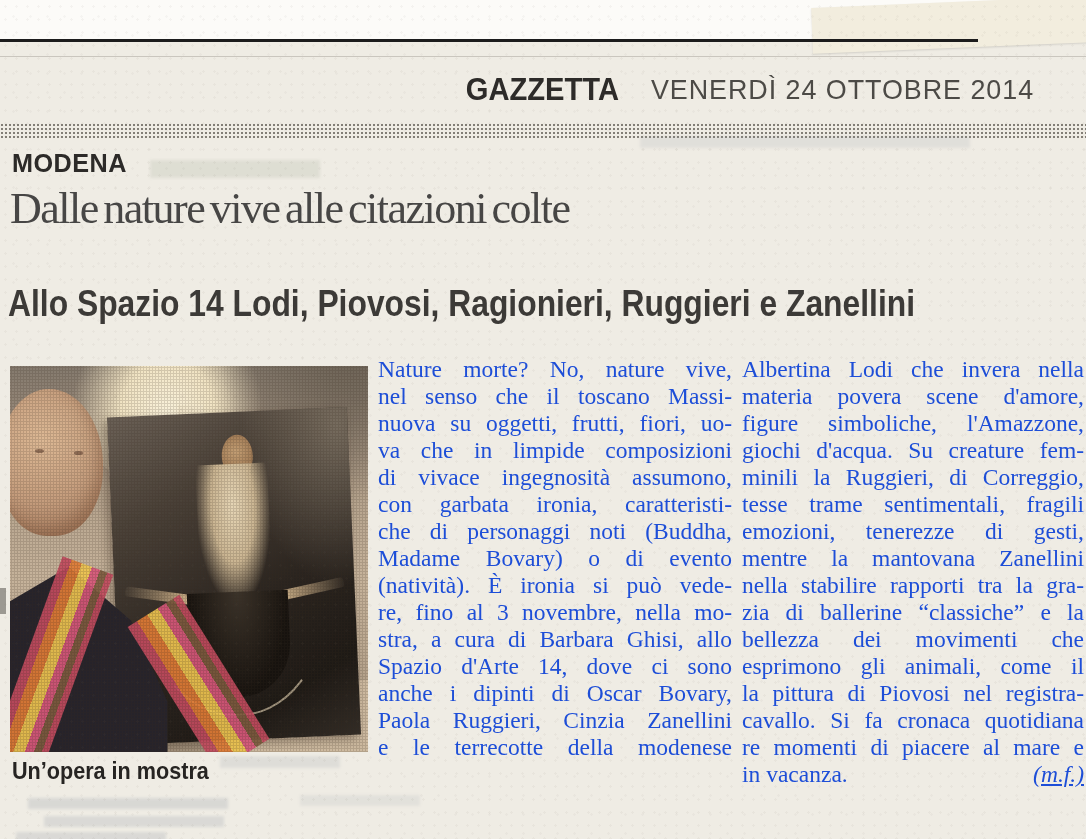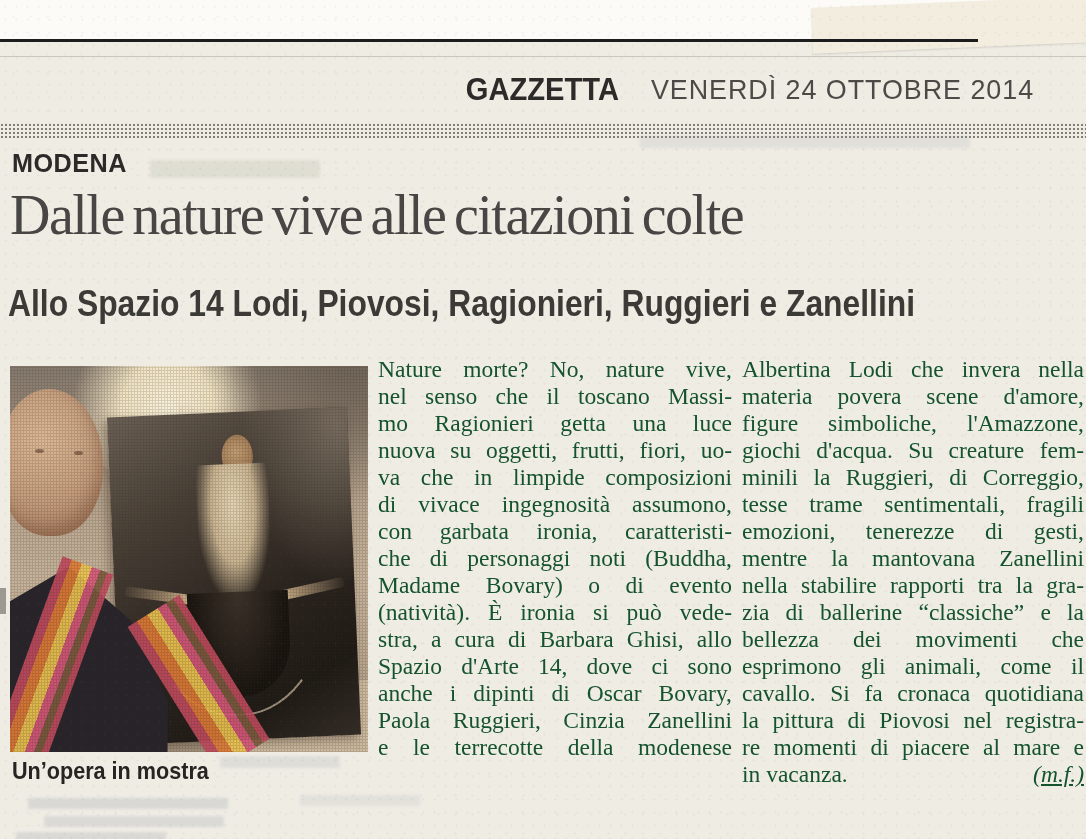--- a/index.html
+++ b/index.html
@@ -33,21 +33,21 @@
 
   
   .divider-band{left:0;top:123px;width:1086px;height:16px;
     background-image:radial-gradient(#6f6b63 1.05px, transparent 1.35px);
     background-size:4px 4px;opacity:.85;}
 
   
   .kicker{left:12px;top:148px;font-family:"Liberation Sans","DejaVu Sans",sans-serif;
     font-size:26px;font-weight:800;color:#2c2a28;letter-spacing:.5px;
     transform:scaleX(.97);transform-origin:left;}
-  .headline{left:10px;top:183px;font-size:56px;color:#474645;white-space:nowrap;
+  .headline{left:10px;top:183px;font-size:44px;color:#474645;white-space:nowrap;
     letter-spacing:-1.5px;word-spacing:-4px;font-weight:400;}
   .subhead{left:8px;top:283px;font-family:"Liberation Sans","DejaVu Sans",sans-serif;
     font-size:37px;font-weight:700;color:#3c3a37;white-space:nowrap;
     transform:scaleX(.86);transform-origin:left;}
 
   
   .bleed{pointer-events:none;filter:blur(1.6px);}
   .bleed-kicker{left:150px;top:160px;width:170px;height:18px;background:#96a08c;opacity:.18;}
   .bleed-date{left:640px;top:136px;width:330px;height:12px;background:#8a93a0;opacity:.14;}
   .bleed-cap1{left:220px;top:756px;width:120px;height:12px;background:#8a93a0;opacity:.16;}
@@ -101,21 +101,21 @@
   .scarf1{left:4%;bottom:-6%;width:15%;height:56%;transform:rotate(20deg);}
   .scarf2{left:44%;bottom:-4%;width:17%;height:44%;transform:rotate(-32deg);}
   .photo .halftone{left:0;top:0;width:100%;height:100%;
     background-image:radial-gradient(rgba(55,42,30,.17) 1px, transparent 1.25px);
     background-size:3px 3px;}
 
   .caption{left:12px;top:757px;font-family:"Liberation Sans","DejaVu Sans",sans-serif;
     font-size:24px;font-weight:800;color:#262422;transform:scaleX(.9);transform-origin:left;}
 
   
-  .col{color:#14532d;}
+  .col{color:#1d4ed8;}
   .col1{left:378px;top:356px;width:354px;}
   .col2{left:742px;top:356px;width:342px;}
   .bodyline{font-size:23.5px;line-height:27px;text-align:justify;text-align-last:justify;
     white-space:normal;}
   .sig-row{display:flex;justify-content:space-between;font-size:23.5px;line-height:27px;}
   .sig{font-style:italic;text-decoration:underline;}
 
   .edge-speck{left:0;top:588px;width:6px;height:26px;background:#4a463f;opacity:.5;}
 </style>
 </head>
@@ -167,50 +167,50 @@
   <div class="abs scarf scarf1"></div>
   <div class="abs scarf scarf2"></div>
   <div class="abs halftone"></div>
 </div>
 <div class="abs caption">Un’opera in mostra</div>
 <div class="abs edge-speck"></div>
 
 <div class="abs col col1">
   <div class="bodyline">Nature morte? No, nature vive,</div>
   <div class="bodyline">nel senso che il toscano Massi-</div>
-  <div class="bodyline">mo Ragionieri getta una luce</div>
   <div class="bodyline">nuova su oggetti, frutti, fiori, uo-</div>
   <div class="bodyline">va che in limpide composizioni</div>
   <div class="bodyline">di vivace ingegnosità assumono,</div>
   <div class="bodyline">con garbata ironia, caratteristi-</div>
   <div class="bodyline">che di personaggi noti (Buddha,</div>
   <div class="bodyline">Madame Bovary) o di evento</div>
   <div class="bodyline">(natività). È ironia si può vede-</div>
+  <div class="bodyline">re, fino al 3 novembre, nella mo-</div>
   <div class="bodyline">stra, a cura di Barbara Ghisi, allo</div>
   <div class="bodyline">Spazio d'Arte 14, dove ci sono</div>
   <div class="bodyline">anche i dipinti di Oscar Bovary,</div>
   <div class="bodyline">Paola Ruggieri, Cinzia Zanellini</div>
   <div class="bodyline">e le terrecotte della modenese</div>
 </div>
 
 <div class="abs col col2">
   <div class="bodyline">Albertina Lodi che invera nella</div>
   <div class="bodyline">materia povera scene d'amore,</div>
   <div class="bodyline">figure simboliche, l'Amazzone,</div>
   <div class="bodyline">giochi d'acqua. Su creature fem-</div>
   <div class="bodyline">minili la Ruggieri, di Correggio,</div>
   <div class="bodyline">tesse trame sentimentali, fragili</div>
   <div class="bodyline">emozioni, tenerezze di gesti,</div>
   <div class="bodyline">mentre la mantovana Zanellini</div>
   <div class="bodyline">nella stabilire rapporti tra la gra-</div>
   <div class="bodyline">zia di ballerine “classiche” e la</div>
   <div class="bodyline">bellezza dei movimenti che</div>
   <div class="bodyline">esprimono gli animali, come il</div>
+  <div class="bodyline">la pittura di Piovosi nel registra-</div>
   <div class="bodyline">cavallo. Si fa cronaca quotidiana</div>
-  <div class="bodyline">la pittura di Piovosi nel registra-</div>
   <div class="bodyline">re momenti di piacere al mare e</div>
   <div class="sig-row">
     <span>in vacanza.</span>
     <span class="sig">(m.f.)</span>
   </div>
 </div>
 
 <div class="abs paper-noise"></div>
 
 </body></html>

